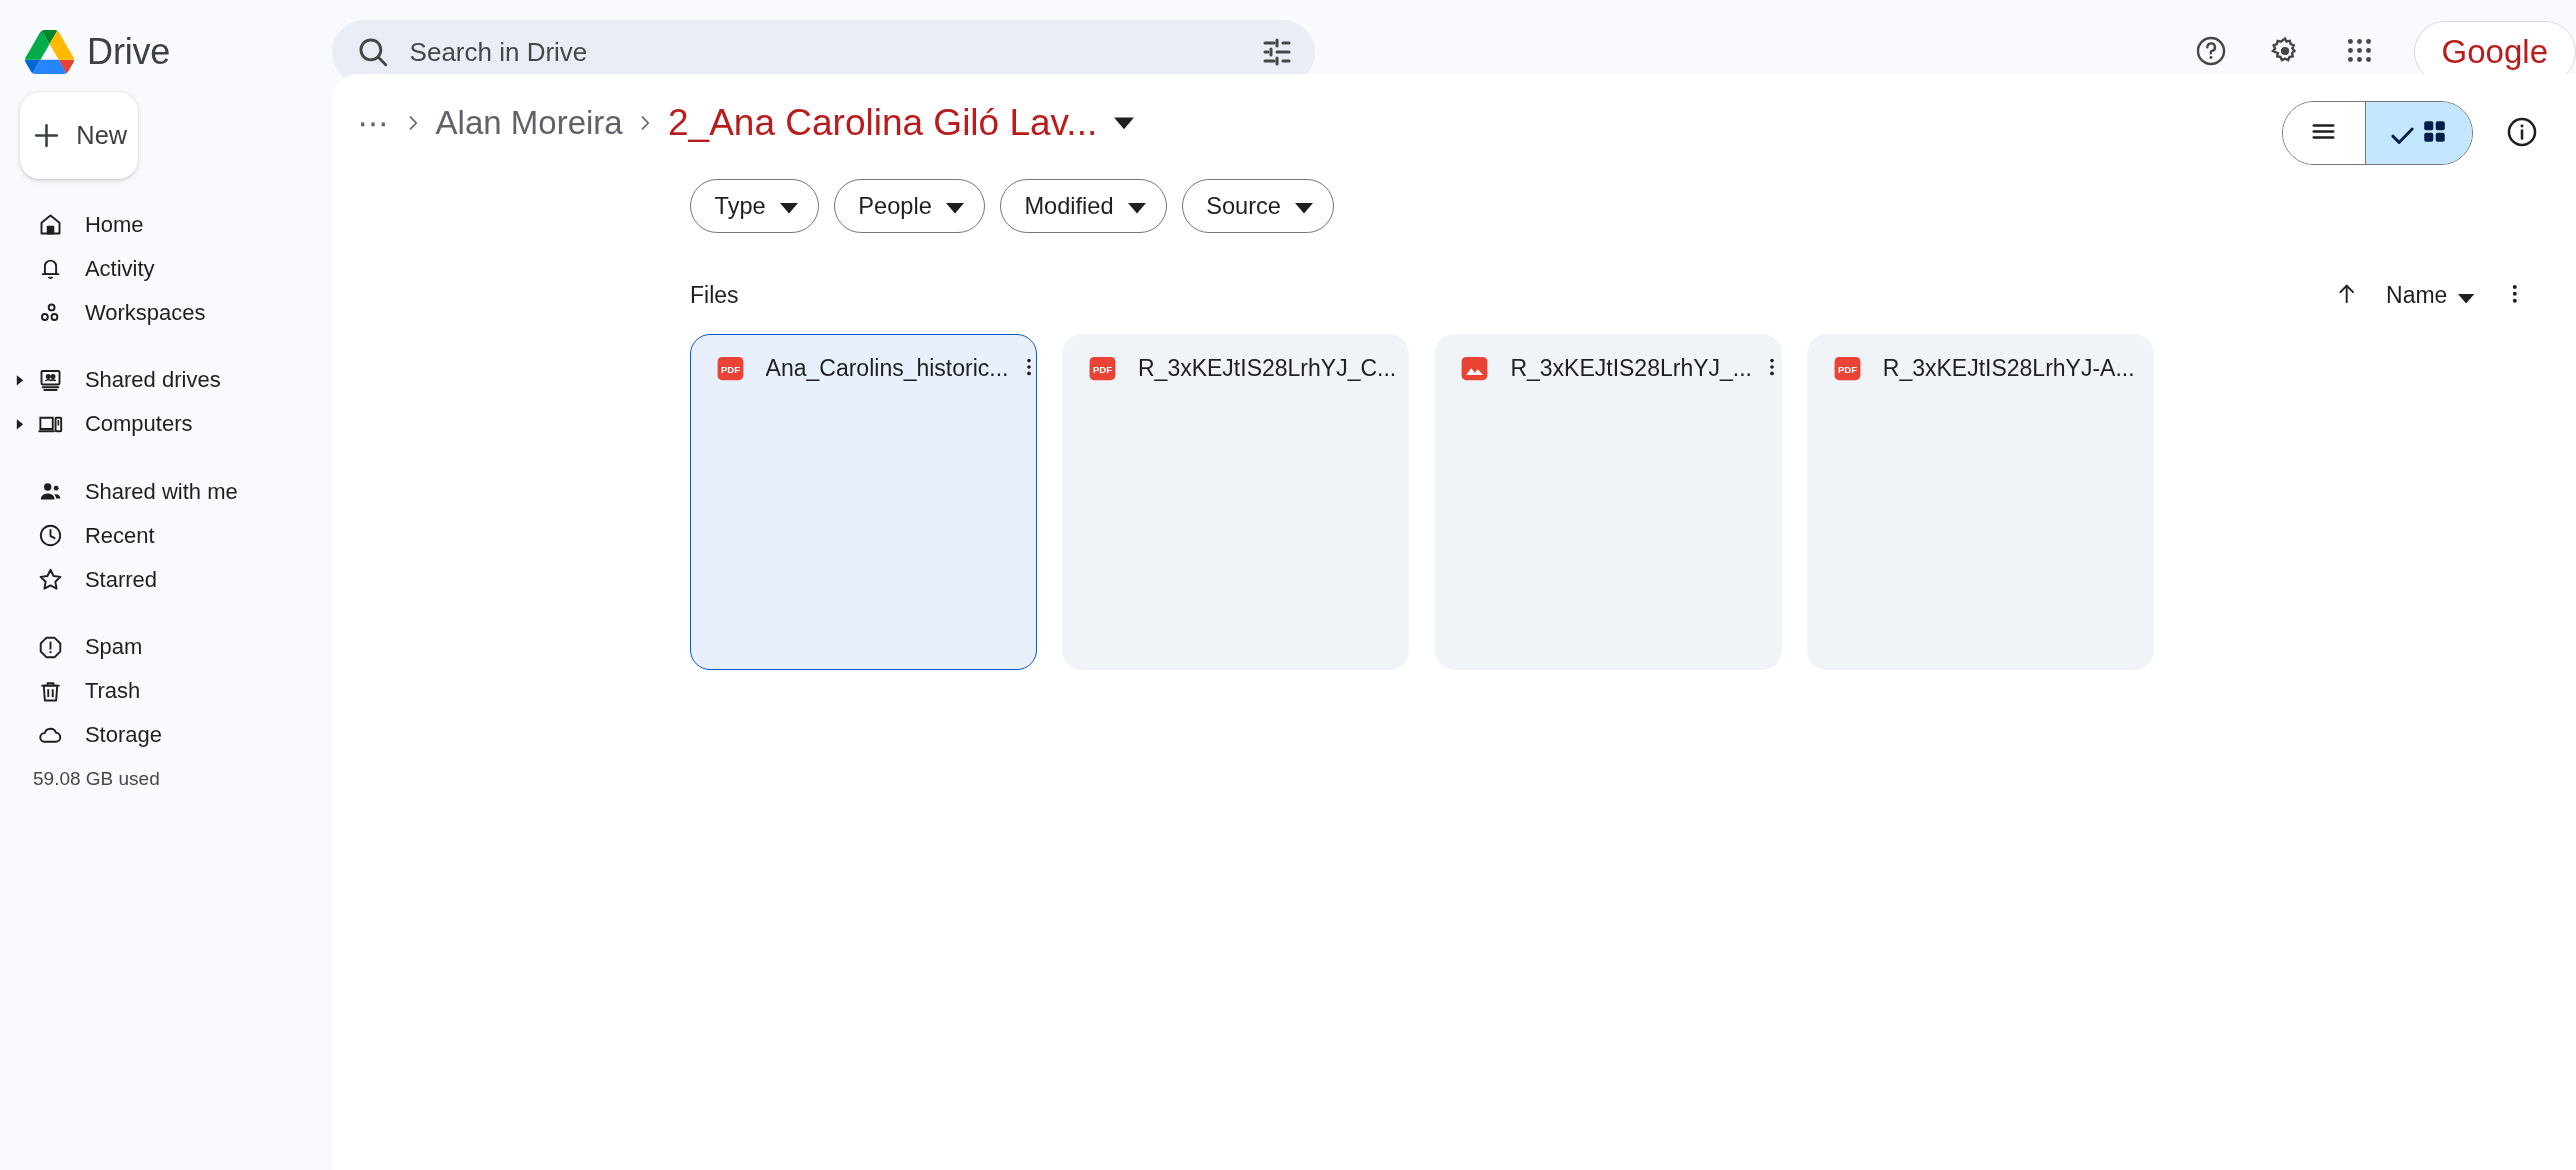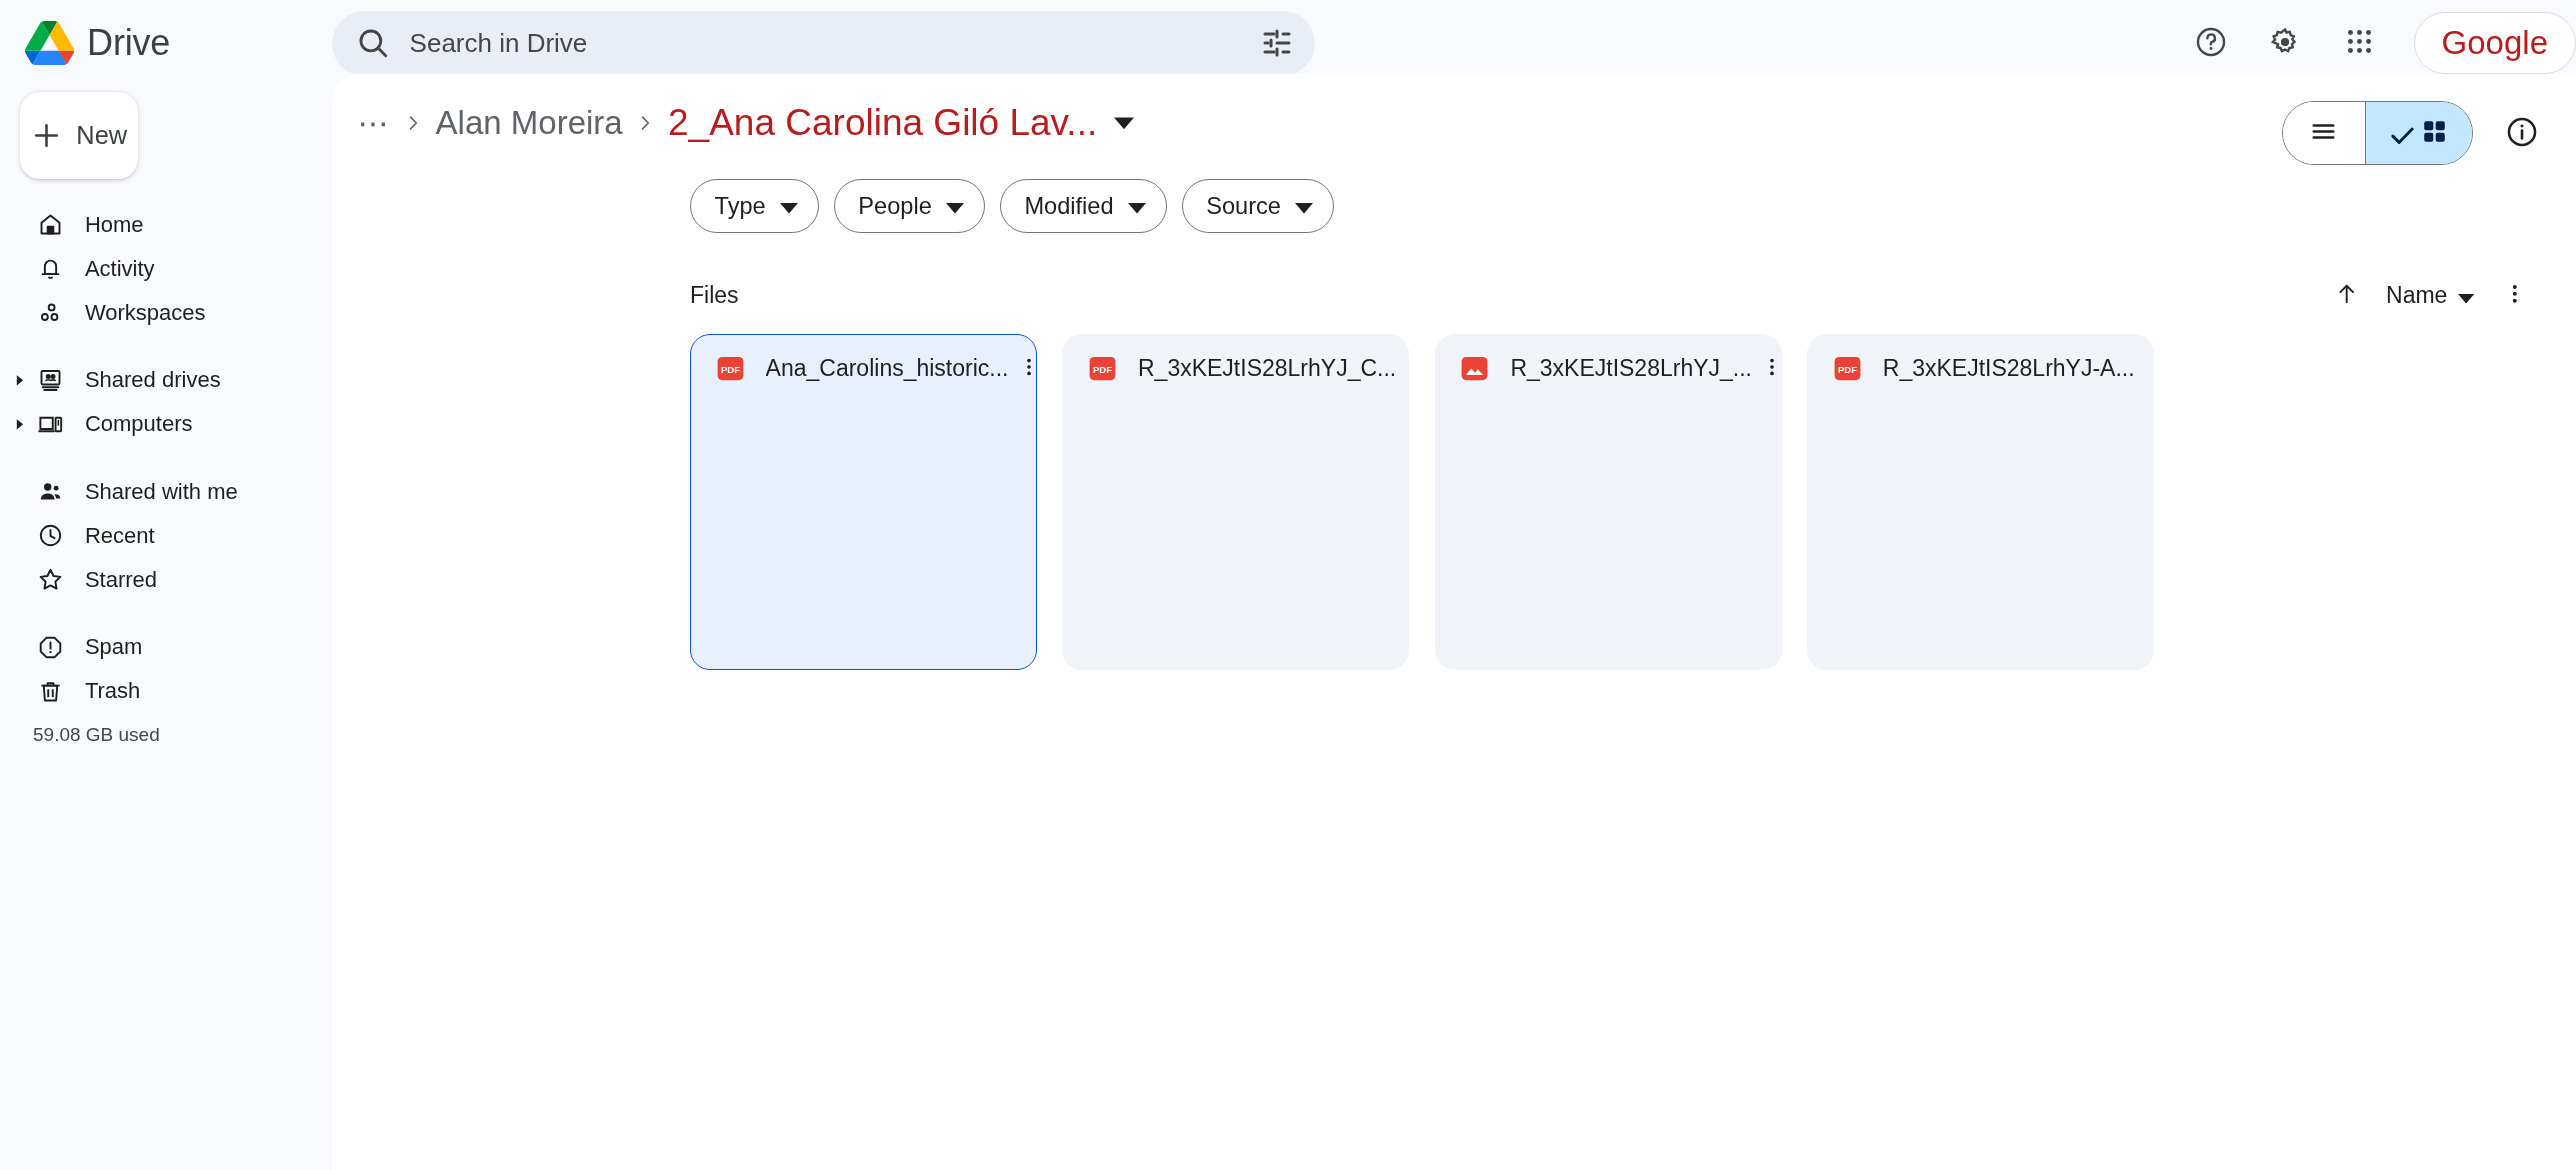--- a/index.html
+++ b/index.html
@@ -5,21 +5,21 @@
   * { box-sizing: border-box; margin: 0; padding: 0; }
   html, body {
     width: 2576px; height: 1171px;
     background: #f8fafd;
     font-family: "Liberation Sans", sans-serif;
     overflow: hidden;
   }
 
   
   .header {
-    position: absolute; top: 6px; left: 0;
+    position: absolute; top: 15px; left: 0;
     width: 2576px; height: 74px;
     display: flex; align-items: center;
     background: #f8fafd;
   }
   .logo-zone {
     display: flex; align-items: center;
     width: 332px; padding-left: 25.4px; gap: 12.7px;
   }
   .drive-logo { width: 49px; height: 44px; flex: 0 0 auto; }
   .drive-wordmark {
@@ -581,20 +581,29 @@
       <span class="nav-icon">
         <svg viewBox="0 0 24 24" fill="none" stroke="#1f1f1f" stroke-width="1.7" stroke-linejoin="round">
           <path d="M6 6.8h12l-1 13.2H7z"></path>
             <line x1="4.6" y1="6.8" x2="19.4" y2="6.8" stroke-linecap="round"></line>
           <path d="M9.4 6.8V4.6h5.2v2.2"></path>
           <line x1="10" y1="10" x2="10" y2="17"></line>
             <line x1="14" y1="10" x2="14" y2="17"></line>
         </svg>
       </span>
       <span class="nav-label">Trash</span>
+    </div>
+    <div class="nav-item">
+      <span class="nav-caret empty"></span>
+      <span class="nav-icon">
+        <svg viewBox="0 0 24 24" fill="none" stroke="#1f1f1f" stroke-width="1.7" stroke-linejoin="round">
+          <path d="M6.5 17.5a3.8 3.8 0 0 1 .4-7.6 5.2 5.2 0 0 1 10-.3 3.6 3.6 0 0 1-.4 7.9z"></path>
+        </svg>
+      </span>
+      <span class="nav-label">Storage</span>
     </div>
   </div>
 
   <div class="storage-used">59.08 GB used</div>
 </div>
 
 <div class="main">
 
   <div class="crumb-row">
     <span class="crumb-dots">⋯</span>

